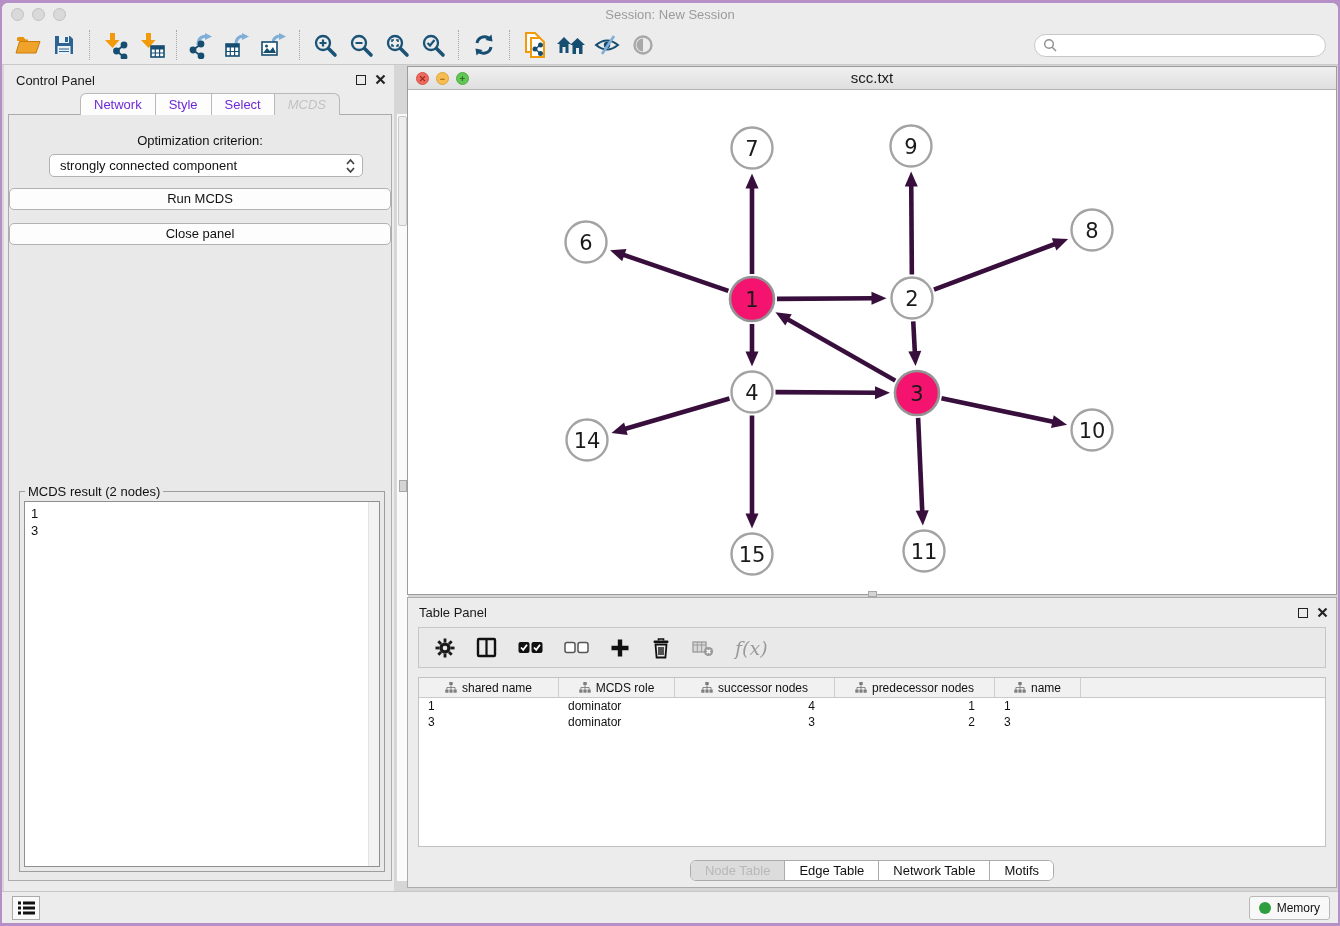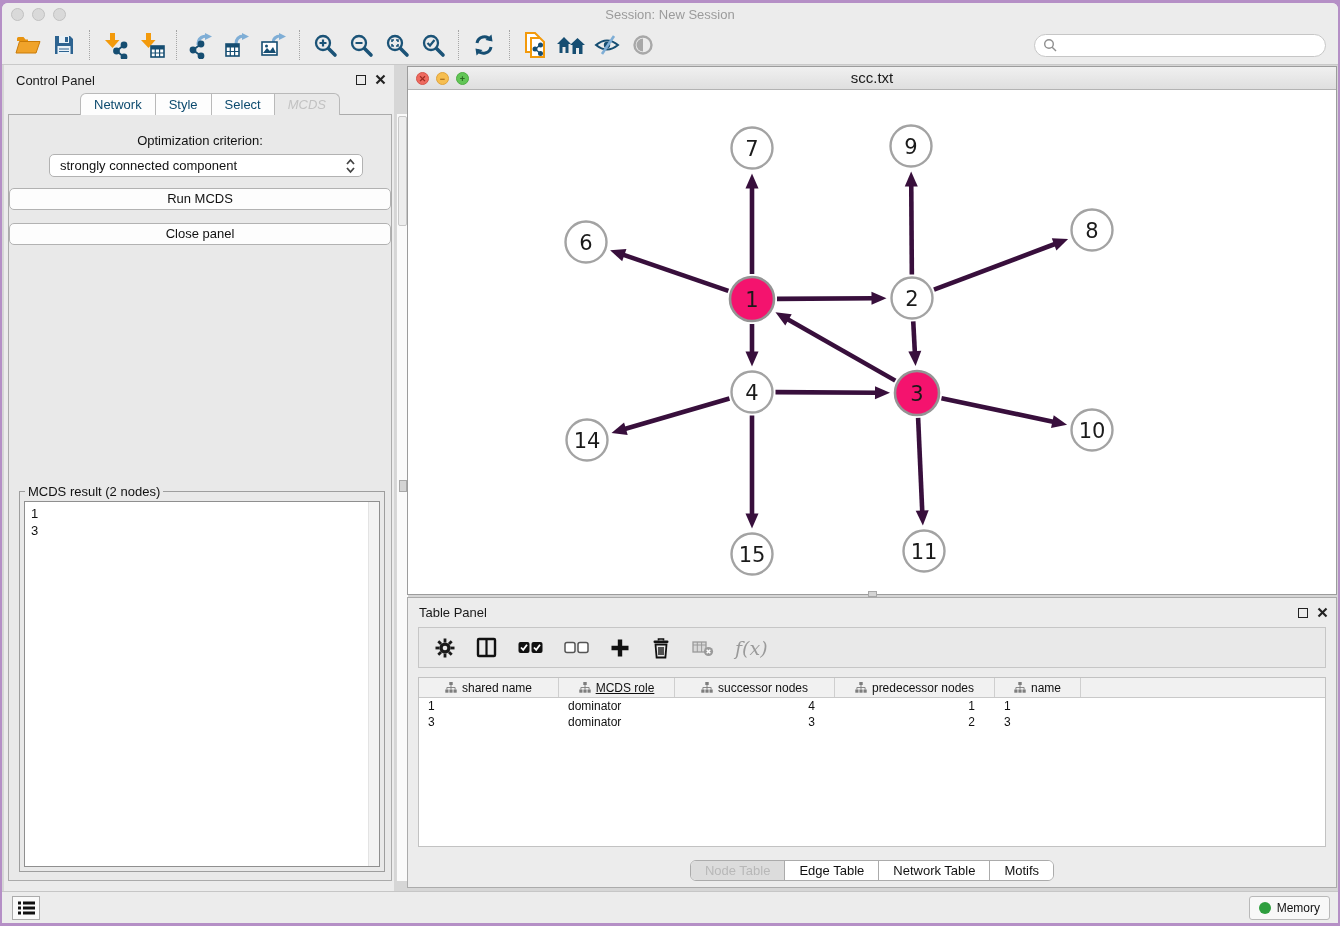--- a/index.html
+++ b/index.html
@@ -26,21 +26,21 @@
   
   .workspace { position:absolute; left:0; top:62px; width:1336px; height:826px; background:#D6D6D6; }
 
   
   .control-panel { position:absolute; left:2px; top:0; width:390px; height:100%; background:#ECECEC; }
   .cp-header { position:relative; height:28px; }
   .cp-header .ph-title { position:absolute; left:12px; top:8px; font-size:13px; color:#1a1a1a; }
   .ph-icons { position:absolute; right:8px; top:9px; display:flex; gap:9px; align-items:center; }
   .float-ico { width:10px; height:10px; border:1.6px solid #222; }
   .cp-tabs { display:flex; margin-left:76px; position:relative; z-index:2; }
-  .tab { height:22px; line-height:21px; padding:0 13px; font-size:13px; color:#0c4a6e; background:#FDFDFD;
+  .tab { height:22px; line-height:21px; padding:0 13px; font-size:13px; color:#6d28d9; background:#FDFDFD;
          border:1px solid #B9B9B9; border-bottom:none; margin-right:-1px; }
   .tab:first-child { border-radius:6px 0 0 0; }
   .tab.rounded-l { border-radius:6px 0 0 0; }
   .tab.rounded-r { border-radius:0 6px 0 0;font-style:italic; }
   .tab.active { background:#E9E9E9; color:#C2C2C2; }
   .cp-body { position:absolute; left:4px; top:49px; width:384px; bottom:10px; background:#E9E9E9;
              border:1px solid #ABABAB; }
   .opt-label { position:absolute; left:0; right:0; top:18px; text-align:center; font-size:13px; color:#111; }
   .dropdown { position:absolute; left:40px; top:39px; width:314px; height:23px; background:#fff;
               border:1px solid #B2B2B2; border-radius:5px; display:flex; align-items:center; padding:0 6px 0 10px;
@@ -468,21 +468,21 @@
                   <g fill="#7D7D7D">
                     <rect x="4.3" y="0" width="3.4" height="3"></rect>
                     <rect x="0.3" y="7.5" width="3.2" height="3.2"></rect>
                     <rect x="4.4" y="7.5" width="3.2" height="3.2"></rect>
                     <rect x="8.5" y="7.5" width="3.2" height="3.2"></rect>
                   </g>
                   <path d="M6 3 V5.5 M1.9 7.5 V5.5 H10.1 V7.5 M6 5.5 V7.5" fill="none" stroke="#7D7D7D" stroke-width="0.9"></path>
                 </svg>
                 <span>shared name</span>
               </div>
-              <div class="th" style="width: 116px; text-decoration: underline;">
+              <div class="th" style="width: 116px;">
                 <svg width="12" height="11" viewBox="0 0 12 11">
                   <g fill="#7D7D7D">
                     <rect x="4.3" y="0" width="3.4" height="3"></rect>
                     <rect x="0.3" y="7.5" width="3.2" height="3.2"></rect>
                     <rect x="4.4" y="7.5" width="3.2" height="3.2"></rect>
                     <rect x="8.5" y="7.5" width="3.2" height="3.2"></rect>
                   </g>
                   <path d="M6 3 V5.5 M1.9 7.5 V5.5 H10.1 V7.5 M6 5.5 V7.5" fill="none" stroke="#7D7D7D" stroke-width="0.9"></path>
                 </svg>
                 <span>MCDS role</span>

